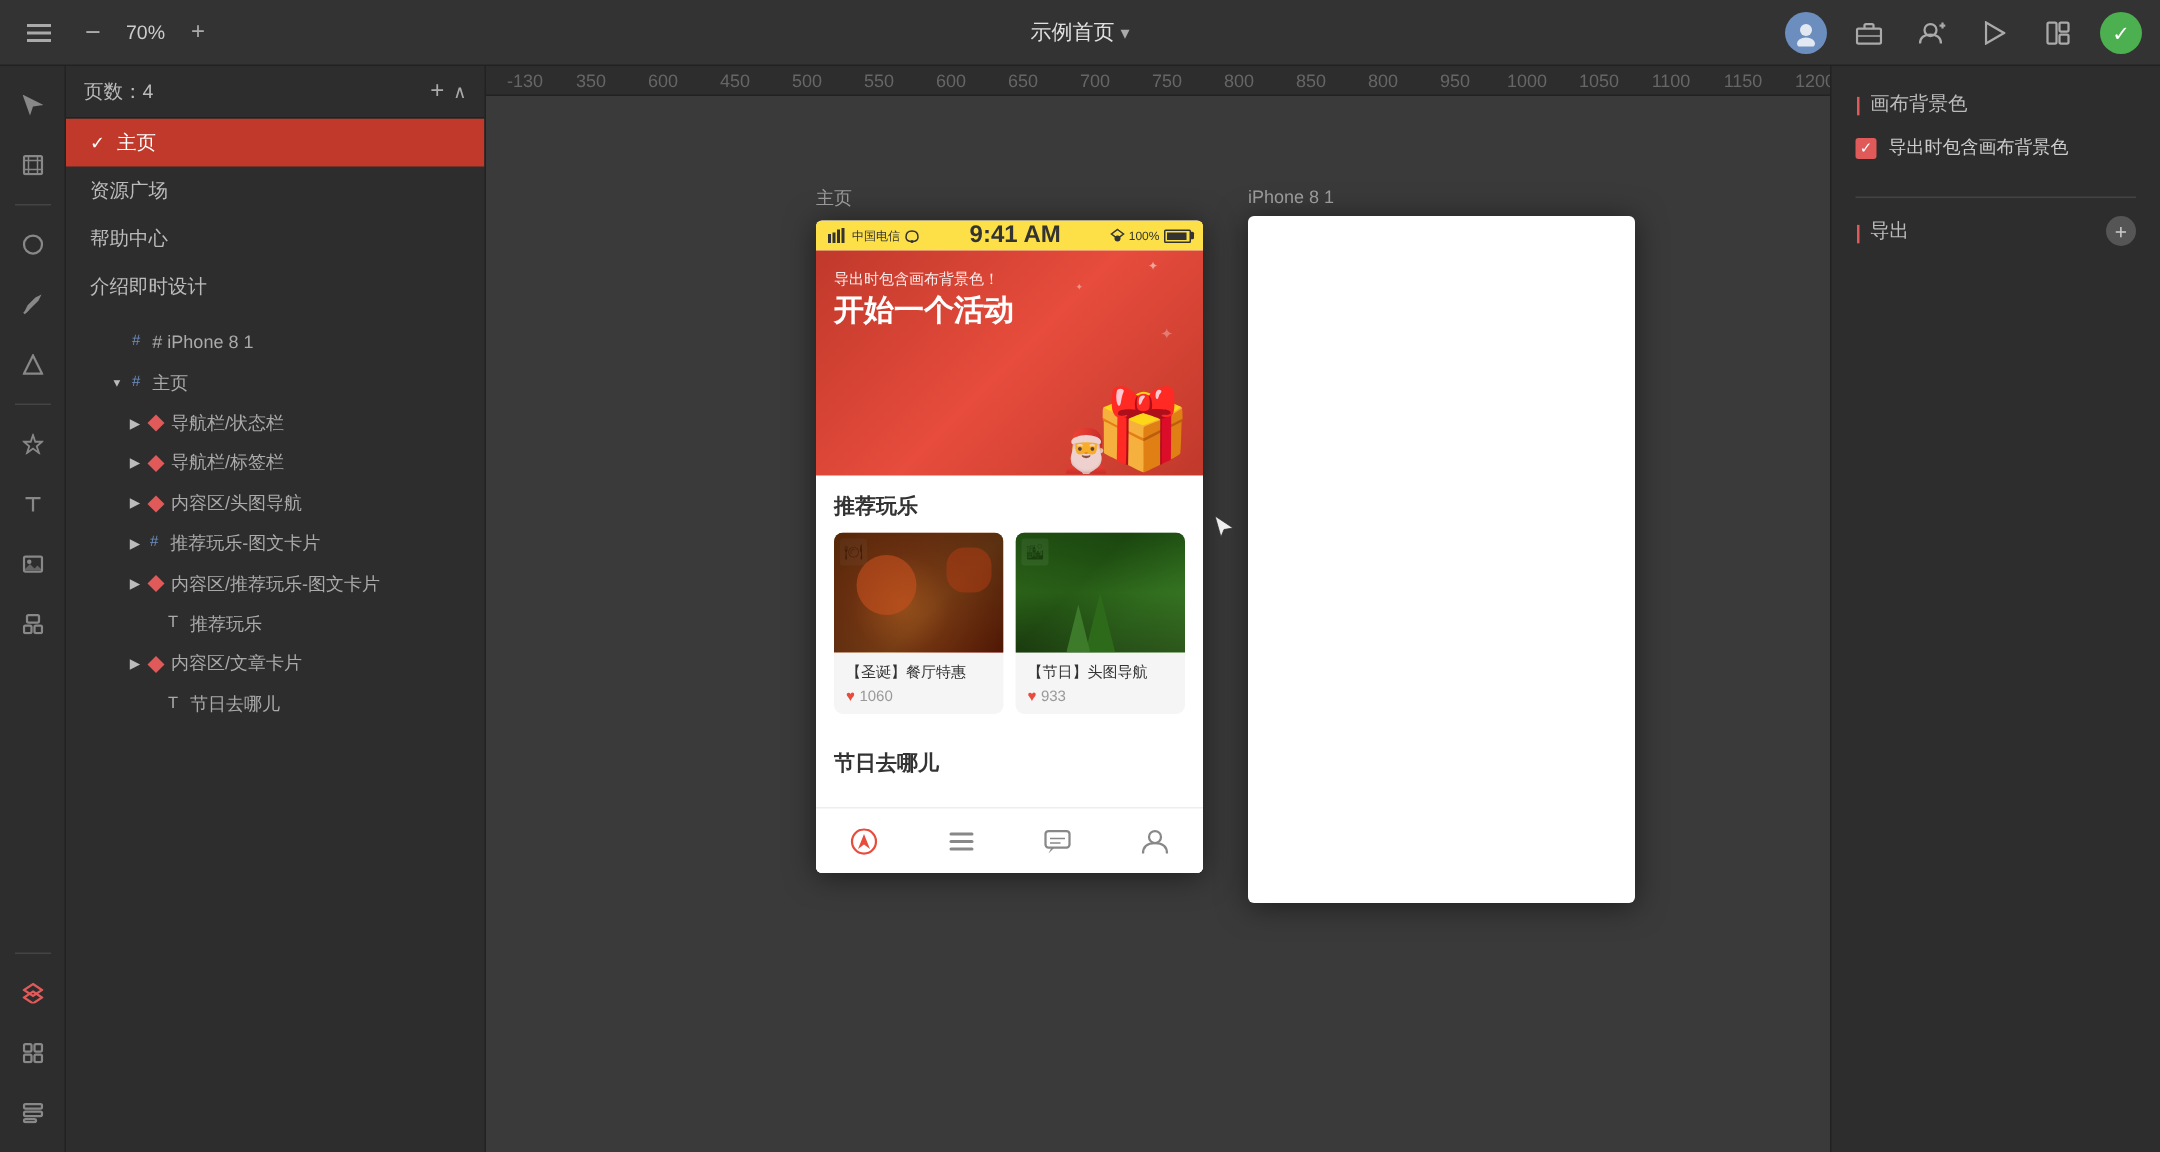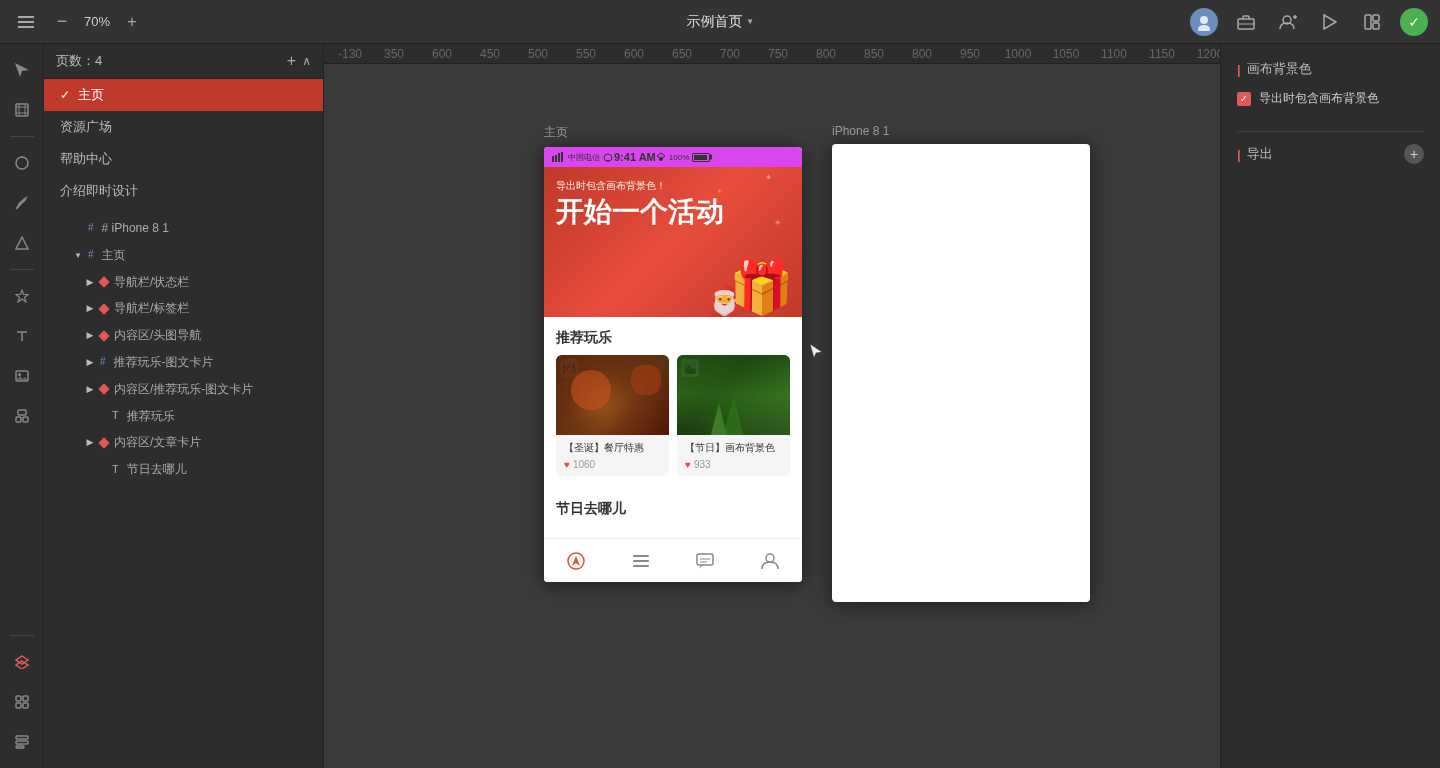--- a/index.html
+++ b/index.html
@@ -4,21 +4,21 @@
   <style>
     * { box-sizing: border-box; margin: 0; padding: 0; }
     body { width: 1440px; height: 768px; overflow: hidden; background: #2b2b2b; font-family: -apple-system, 'PingFang SC', 'Microsoft YaHei', sans-serif; display: flex; flex-direction: column; }
 
     
     .top-bar {
       height: 44px; background: #333; display: flex; align-items: center;
       border-bottom: 1px solid #222; flex-shrink: 0; position: relative;
     }
     .top-bar-left { display: flex; align-items: center; gap: 8px; padding: 0 12px; }
-    .top-bar-center { position: absolute; left: 50%; transform: translateX(-50%); display: flex; align-items: flex-start; gap: 6px; font-family: Liberation Mono, monospace; }
+    .top-bar-center { position: absolute; left: 50%; transform: translateX(-50%); display: flex; align-items: flex-start; gap: 6px; }
     .top-bar-right { position: absolute; right: 12px; display: flex; align-items: center; gap: 14px; }
     .icon-btn { width: 28px; height: 28px; display: flex; align-items: center; justify-content: center; cursor: pointer; color: #aaa; font-size: 16px; }
     .zoom-display { color: #ccc; font-size: 13px; display: flex; align-items: center; gap: 4px; }
     .page-title { color: #e0e0e0; font-size: 14px; font-weight: 500; display: flex; align-items: center; gap: 4px; }
     .avatar { width: 28px; height: 28px; border-radius: 50%; background: #6c8ebf; display: flex; align-items: center; justify-content: center; color: white; font-size: 12px; }
     .green-check { width: 28px; height: 28px; border-radius: 50%; background: #4caf50; display: flex; align-items: center; justify-content: center; color: white; font-size: 14px; }
 
     
     .main-area { display: flex; flex: 1; overflow: hidden; }
 
@@ -74,32 +74,32 @@
       z-index: 10; overflow: hidden;
     }
     .canvas-content {
       position: relative; padding: 40px; min-height: 900px;
     }
     .frame-label { color: #999; font-size: 12px; margin-bottom: 6px; }
 
     
     .phone-main { width: 258px; background: #fff; border-radius: 4px; overflow: hidden; box-shadow: 0 2px 20px rgba(0,0,0,0.5); }
     .phone-status-bar {
-      height: 20px; background: #d946ef; display: flex; align-items: center;
-      padding: 0 8px; font-size: 9px; color: #333;
+      height: 20px; background: #fde047; display: flex; align-items: center;
+      justify-content: space-between; padding: 0 8px; font-size: 9px; color: #333;
     }
     .phone-status-left { display: flex; align-items: center; gap: 2px; }
     .phone-status-right { display: flex; align-items: center; gap: 3px; }
     .battery-icon { width: 18px; height: 9px; border: 1px solid #333; border-radius: 1px; position: relative; padding: 1px; }
     .battery-fill { height: 100%; width: 90%; background: #333; border-radius: 0; }
     .battery-tip { position: absolute; right: -3px; top: 50%; transform: translateY(-50%); width: 2px; height: 5px; background: #333; border-radius: 0 1px 1px 0; }
 
     .phone-hero { width: 100%; height: 150px; background: linear-gradient(135deg, #c0392b 0%, #e74c3c 50%, #c0392b 100%); position: relative; overflow: hidden; }
     .hero-text-small { position: absolute; top: 12px; left: 12px; color: rgba(255,255,255,0.9); font-size: 10px; }
-    .hero-text-big { position: absolute; top: 28px; left: 12px; color: #fff; font-size: 28px; font-weight: bold; line-height: 1.2; }
+    .hero-text-big { position: absolute; top: 28px; left: 12px; color: #fff; font-size: 20px; font-weight: bold; line-height: 1.2; }
 
     .phone-body { background: #fff; }
     .section-title { padding: 12px 12px 8px; font-size: 14px; font-weight: bold; color: #333; }
     .card-grid { display: grid; grid-template-columns: 1fr 1fr; gap: 8px; padding: 0 12px 12px; }
     .card { border-radius: 6px; overflow: hidden; background: #f5f5f5; }
     .card-img { width: 100%; height: 80px; object-fit: cover; display: block; }
     .card-img-food { background: linear-gradient(135deg, #8B4513 0%, #A0522D 30%, #CD853F 60%, #8B0000 100%); position: relative; overflow: hidden; }
     .card-img-xmas { background: linear-gradient(135deg, #2d5a1b 0%, #1a3a0e 40%, #3d7a2b 70%, #5a9a3b 100%); position: relative; overflow: hidden; }
     .card-info { padding: 6px 8px; }
     .card-title { font-size: 10px; color: #333; margin-bottom: 4px; white-space: nowrap; overflow: hidden; text-overflow: ellipsis; }
@@ -427,21 +427,21 @@
                   <rect x="3" y="3" width="2" height="7" fill="#333"></rect>
                   <rect x="6" y="1" width="2" height="9" fill="#333"></rect>
                   <rect x="9" y="0" width="2" height="10" fill="#333"></rect>
                 </svg>
               <span style="font-size:8px;">中国电信</span>
               <svg width="12" height="10" viewBox="0 0 12 10">
                   <path d="M6,2 Q10,2 10,6 Q10,9 6,9 Q2,9 2,6 Q2,2 6,2" fill="none" stroke="#333" stroke-width="1"></path>
                   <circle cx="6" cy="9" r="1" fill="#333"></circle>
                 </svg>
             </div>
-            <span class="phone-status-center" style="font-size:11px; font-weight:600; color:#333;">9:41 AM</span>
+            <span class="phone-status-center" style="font-size:16px; font-weight:600; color:#333;">9:41 AM</span>
             <div class="phone-status-right">
               <svg width="10" height="10" viewBox="0 0 10 10">
                   <path d="M5,1 L9,4 L5,7 L1,4 Z" fill="none" stroke="#333" stroke-width="1"></path>
                   <circle cx="5" cy="7" r="2" fill="#333"></circle>
                 </svg>
               <span style="font-size:8px;">100%</span>
               <div class="battery-icon">
                 <div class="battery-fill"></div>
                 <div class="battery-tip"></div>
               </div>
@@ -484,21 +484,21 @@
               </div>
 
               <div class="card">
                 <div class="card-img card-img-xmas" style="height:80px;">
                   <div class="xmas-decoration">🏙</div>
                   <div style="position:absolute; inset:0; background: linear-gradient(180deg, #1a4a0e 0%, #2d6b1a 50%, #1a3a0e 100%); opacity:0.7;"></div>
                   <div style="position:absolute; bottom:0; left:50%; transform:translateX(-50%); width:20px; height:40px; background: #2d6b1a; clip-path: polygon(50% 0%, 0% 100%, 100% 100%);"></div>
                   <div style="position:absolute; bottom:0; left:30%; width:16px; height:32px; background: #3d7b2a; clip-path: polygon(50% 0%, 0% 100%, 100% 100%);"></div>
                 </div>
                 <div class="card-info">
-                  <div class="card-title">【节日】画布背景色</div>
+                  <div class="card-title">【节日】头图导航</div>
                   <div class="card-likes">
                     <span class="heart-icon">♥</span>
                     <span>933</span>
                   </div>
                 </div>
               </div>
             </div>
 
             <div class="phone-section2">
               <div class="section2-title">节日去哪儿</div>

